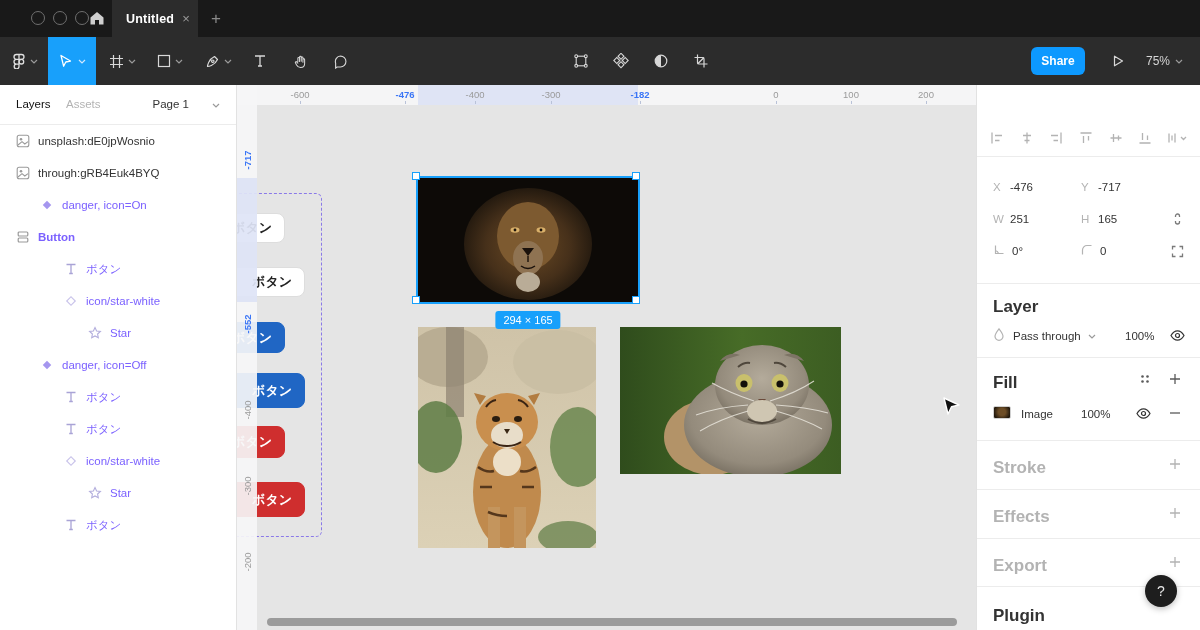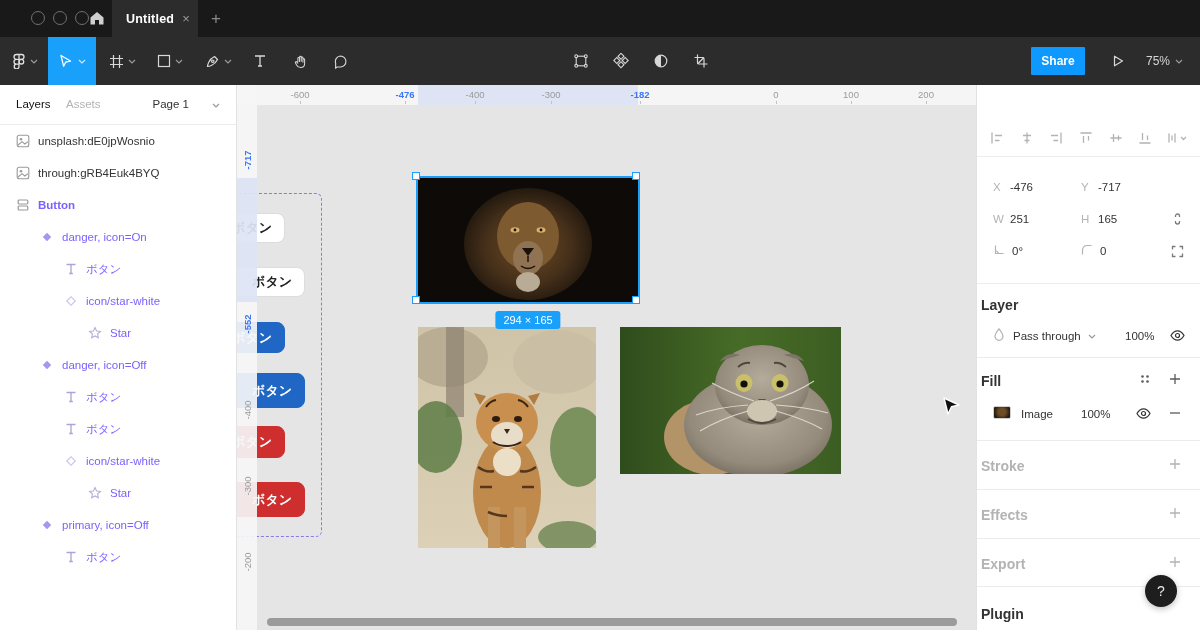--- a/index.html
+++ b/index.html
@@ -18,21 +18,21 @@
   .tab-close { margin-left:8px; color:#9a9a9a; font-size:13px; line-height:1; cursor:default; }
   .tab-new { position:absolute; left:206px; top:9px; color:#8a8a8a; font-size:17px; width:20px; text-align:center; }
 
   
   .toolbar { position:absolute; left:0; top:37px; width:1200px; height:48px; background:#2c2c2c; }
   .tool { position:absolute; top:0; height:48px; display:flex; align-items:center; justify-content:center; }
   .tool svg { display:block; }
   .tool-active { background:#18a0fb; }
   .chev { margin-left:4px; }
   .share-btn { position:absolute; left:1031px; top:10px; width:54px; height:28px; background:#0d99ff;
-    border:none; border-radius:1px; color:#fff; font-size:12px; font-weight:700;
+    border:none; border-radius:6px; color:#fff; font-size:12px; font-weight:700;
     font-family:inherit; display:flex; align-items:center; justify-content:center; }
   .avatar { position:absolute; left:992px; top:49px; width:24px; height:24px; border-radius:50%;
     background:radial-gradient(circle at 45% 38%, #b69b7d 0 30%, #6d5844 55%, #2e2620 100%); }
   .zoom-ctl { position:absolute; left:1146px; top:0; height:48px; display:flex; align-items:center; gap:5px;
     color:#d6d6d6; font-size:12px; }
 
   
   .left-panel { position:absolute; left:0; top:85px; width:237px; height:545px; background:#fff;
     border-right:1px solid #e2e2e2; z-index:4; }
   .lp-header { position:relative; height:40px; border-bottom:1px solid #ececec; }
@@ -48,21 +48,21 @@
   .right-panel { position:absolute; left:976px; top:85px; width:224px; height:545px; background:#fff;
     border-left:1px solid #e2e2e2; z-index:4; font-size:11.5px; color:#333; }
   .rp-tabs { position:relative; height:36px; border-bottom:1px solid #ececec; }
   .rp-tab { position:absolute; top:12px; font-size:11.5px; }
   .align-row { position:absolute; left:0; top:36px; width:224px; height:36px; display:flex;
     align-items:center; justify-content:space-between; padding:0 12px; border-bottom:1px solid #ececec; }
   .prop { position:absolute; height:22px; display:flex; align-items:center; gap:7px; }
   .prop .plabel { color:#b3b3b3; width:10px; }
   .prop .pval { color:#333; }
   .rp-div { position:absolute; left:0; width:224px; border-top:1px solid #ececec; }
-  .sec-title { position:absolute; left:4px; font-size:14px; font-weight:700; color:#333; }
+  .sec-title { position:absolute; left:16px; font-size:17px; font-weight:700; color:#333; }
   .sec-title.dim { color:#b3b3b3; }
   .rp-icon { position:absolute; width:16px; height:16px; display:flex; align-items:center; justify-content:center; }
   .fill-thumb { position:absolute; left:16px; width:18px; height:13px; border-radius:2px;
     background:radial-gradient(circle at 50% 45%, #6d4d26 0 35%, #241a0e 80%); border:1px solid #d0d0d0; }
   .help-fab { position:absolute; left:168px; top:490px; width:32px; height:32px; border-radius:50%;
     background:#1e1e1e; color:#e8e8e8; display:flex; align-items:center; justify-content:center;
     font-size:14px; box-shadow:0 2px 6px rgba(0,0,0,.25); }
 
   
   .canvas { position:absolute; left:237px; top:85px; width:739px; height:545px; background:#e5e5e5; overflow:hidden; }
@@ -267,108 +267,100 @@
         <div class="layer-row">
           <span class="licon" style="margin-left:16px">
             <svg width="14" height="14" viewBox="0 0 14 14" fill="none" stroke="#9a9a9a" stroke-width="1.1">
     <rect x="1.2" y="1.2" width="11.6" height="11.6" rx="2"></rect>
               <circle cx="5" cy="5.2" r="1.3" fill="#9a9a9a" stroke="none"></circle>
     <path d="M2 11 L6 7.6 L8.8 10 L12 7.6"></path>
             </svg>
           </span>
           <span class="llabel">through:gRB4Euk4BYQ</span>
         </div>
+        <div class="layer-row purple">
+          <span class="licon" style="margin-left:40px">
+            <svg width="14" height="14" viewBox="0 0 14 14">
+    <rect x="4" y="4" width="6" height="6" transform="rotate(45 7 7)" fill="#a596ef"></rect>
+            </svg>
+          </span>
+          <span class="llabel">danger, icon=On</span>
+        </div>
         <div class="layer-row purple bold">
           <span class="licon" style="margin-left:16px">
             <svg width="14" height="14" viewBox="0 0 14 14" fill="none" stroke="#9a9a9a" stroke-width="1.2">
     <rect x="2.2" y="2" width="9.6" height="4" rx="1"></rect>
               <rect x="2.2" y="8" width="9.6" height="4" rx="1"></rect>
             </svg>
           </span>
           <span class="llabel">Button</span>
         </div>
         <div class="layer-row purple">
+          <span class="licon" style="margin-left:64px">
+            <svg width="14" height="14" viewBox="0 0 14 14" stroke="#a9a3d6" stroke-width="1.3">
+    <path d="M2.5 2.5h9M7 2.5v9M5.2 11.5h3.6" fill="none"></path>
+            </svg>
+          </span>
+          <span class="llabel">ボタン</span>
+        </div>
+        <div class="layer-row purple">
+          <span class="licon" style="margin-left:64px">
+            <svg width="14" height="14" viewBox="0 0 14 14">
+    <rect x="4" y="4" width="6" height="6" transform="rotate(45 7 7)" fill="none" stroke="#c9c3ea" stroke-width="1.2"></rect>
+            </svg>
+          </span>
+          <span class="llabel">icon/star-white</span>
+        </div>
+        <div class="layer-row purple">
+          <span class="licon" style="margin-left:88px">
+            <svg width="14" height="14" viewBox="0 0 14 14" fill="none" stroke="#b3aedd" stroke-width="1.1">
+    <path d="M7 1.6 L8.6 5 L12.4 5.4 L9.6 8 L10.3 11.8 L7 10 L3.7 11.8 L4.4 8 L1.6 5.4 L5.4 5 Z"></path>
+            </svg>
+          </span>
+          <span class="llabel">Star</span>
+        </div>
+        <div class="layer-row purple">
           <span class="licon" style="margin-left:40px">
             <svg width="14" height="14" viewBox="0 0 14 14">
     <rect x="4" y="4" width="6" height="6" transform="rotate(45 7 7)" fill="#a596ef"></rect>
             </svg>
           </span>
-          <span class="llabel">danger, icon=On</span>
+          <span class="llabel">danger, icon=Off</span>
         </div>
         <div class="layer-row purple">
           <span class="licon" style="margin-left:64px">
             <svg width="14" height="14" viewBox="0 0 14 14" stroke="#a9a3d6" stroke-width="1.3">
     <path d="M2.5 2.5h9M7 2.5v9M5.2 11.5h3.6" fill="none"></path>
             </svg>
           </span>
           <span class="llabel">ボタン</span>
         </div>
         <div class="layer-row purple">
           <span class="licon" style="margin-left:64px">
+            <svg width="14" height="14" viewBox="0 0 14 14" stroke="#a9a3d6" stroke-width="1.3">
+    <path d="M2.5 2.5h9M7 2.5v9M5.2 11.5h3.6" fill="none"></path>
+            </svg>
+          </span>
+          <span class="llabel">ボタン</span>
+        </div>
+        <div class="layer-row purple">
+          <span class="licon" style="margin-left:64px">
             <svg width="14" height="14" viewBox="0 0 14 14">
     <rect x="4" y="4" width="6" height="6" transform="rotate(45 7 7)" fill="none" stroke="#c9c3ea" stroke-width="1.2"></rect>
             </svg>
           </span>
           <span class="llabel">icon/star-white</span>
         </div>
         <div class="layer-row purple">
           <span class="licon" style="margin-left:88px">
             <svg width="14" height="14" viewBox="0 0 14 14" fill="none" stroke="#b3aedd" stroke-width="1.1">
     <path d="M7 1.6 L8.6 5 L12.4 5.4 L9.6 8 L10.3 11.8 L7 10 L3.7 11.8 L4.4 8 L1.6 5.4 L5.4 5 Z"></path>
             </svg>
           </span>
           <span class="llabel">Star</span>
-        </div>
-        <div class="layer-row purple">
-          <span class="licon" style="margin-left:40px">
-            <svg width="14" height="14" viewBox="0 0 14 14">
-    <rect x="4" y="4" width="6" height="6" transform="rotate(45 7 7)" fill="#a596ef"></rect>
-            </svg>
-          </span>
-          <span class="llabel">danger, icon=Off</span>
-        </div>
-        <div class="layer-row purple">
-          <span class="licon" style="margin-left:64px">
-            <svg width="14" height="14" viewBox="0 0 14 14" stroke="#a9a3d6" stroke-width="1.3">
-    <path d="M2.5 2.5h9M7 2.5v9M5.2 11.5h3.6" fill="none"></path>
-            </svg>
-          </span>
-          <span class="llabel">ボタン</span>
-        </div>
-        <div class="layer-row purple">
-          <span class="licon" style="margin-left:64px">
-            <svg width="14" height="14" viewBox="0 0 14 14" stroke="#a9a3d6" stroke-width="1.3">
-    <path d="M2.5 2.5h9M7 2.5v9M5.2 11.5h3.6" fill="none"></path>
-            </svg>
-          </span>
-          <span class="llabel">ボタン</span>
-        </div>
-        <div class="layer-row purple">
-          <span class="licon" style="margin-left:64px">
-            <svg width="14" height="14" viewBox="0 0 14 14">
-    <rect x="4" y="4" width="6" height="6" transform="rotate(45 7 7)" fill="none" stroke="#c9c3ea" stroke-width="1.2"></rect>
-            </svg>
-          </span>
-          <span class="llabel">icon/star-white</span>
-        </div>
-        <div class="layer-row purple">
-          <span class="licon" style="margin-left:88px">
-            <svg width="14" height="14" viewBox="0 0 14 14" fill="none" stroke="#b3aedd" stroke-width="1.1">
-    <path d="M7 1.6 L8.6 5 L12.4 5.4 L9.6 8 L10.3 11.8 L7 10 L3.7 11.8 L4.4 8 L1.6 5.4 L5.4 5 Z"></path>
-            </svg>
-          </span>
-          <span class="llabel">Star</span>
-        </div>
-        <div class="layer-row purple">
-          <span class="licon" style="margin-left:40px">
-            <svg width="14" height="14" viewBox="0 0 14 14">
-    <rect x="4" y="4" width="6" height="6" transform="rotate(45 7 7)" fill="#a596ef"></rect>
-            </svg>
-          </span>
-          <span class="llabel">primary, icon=Off</span>
         </div>
         <div class="layer-row purple">
           <span class="licon" style="margin-left:64px">
             <svg width="14" height="14" viewBox="0 0 14 14" stroke="#a9a3d6" stroke-width="1.3">
     <path d="M2.5 2.5h9M7 2.5v9M5.2 11.5h3.6" fill="none"></path>
             </svg>
           </span>
           <span class="llabel">ボタン</span>
         </div>
       </div>

